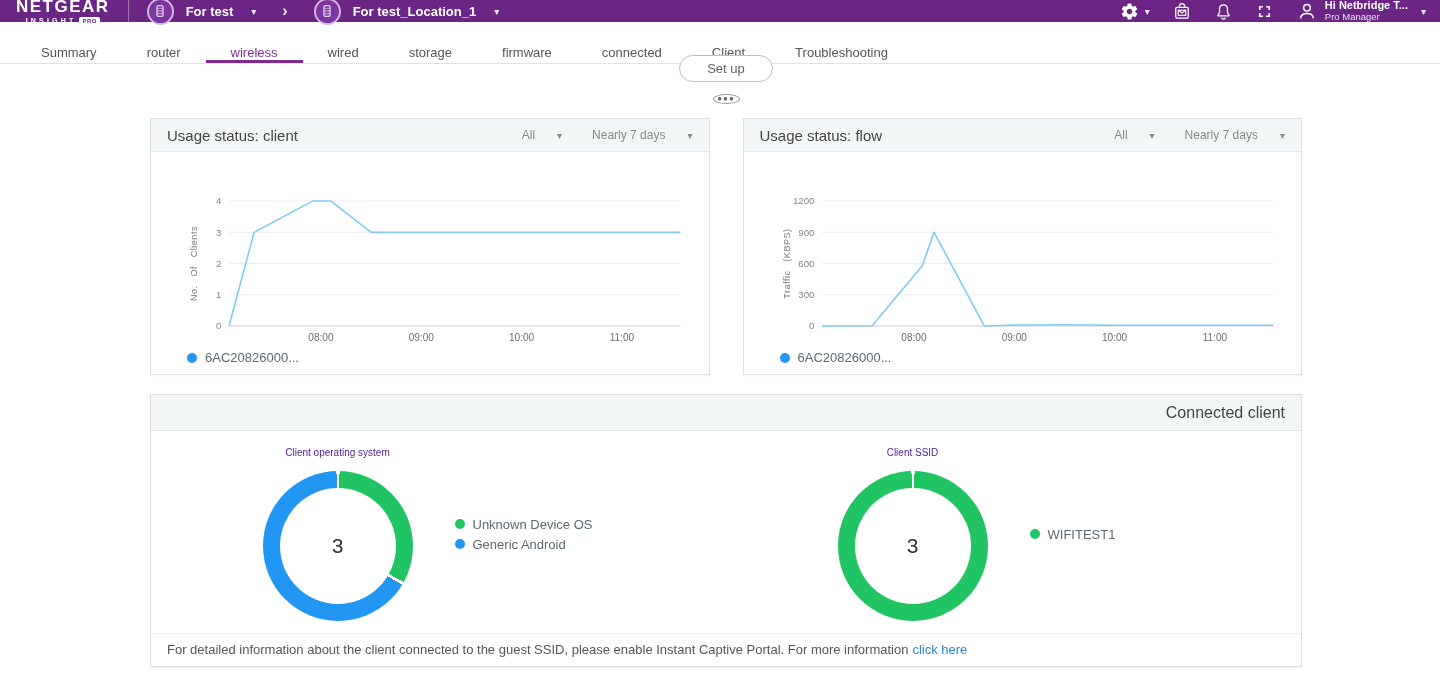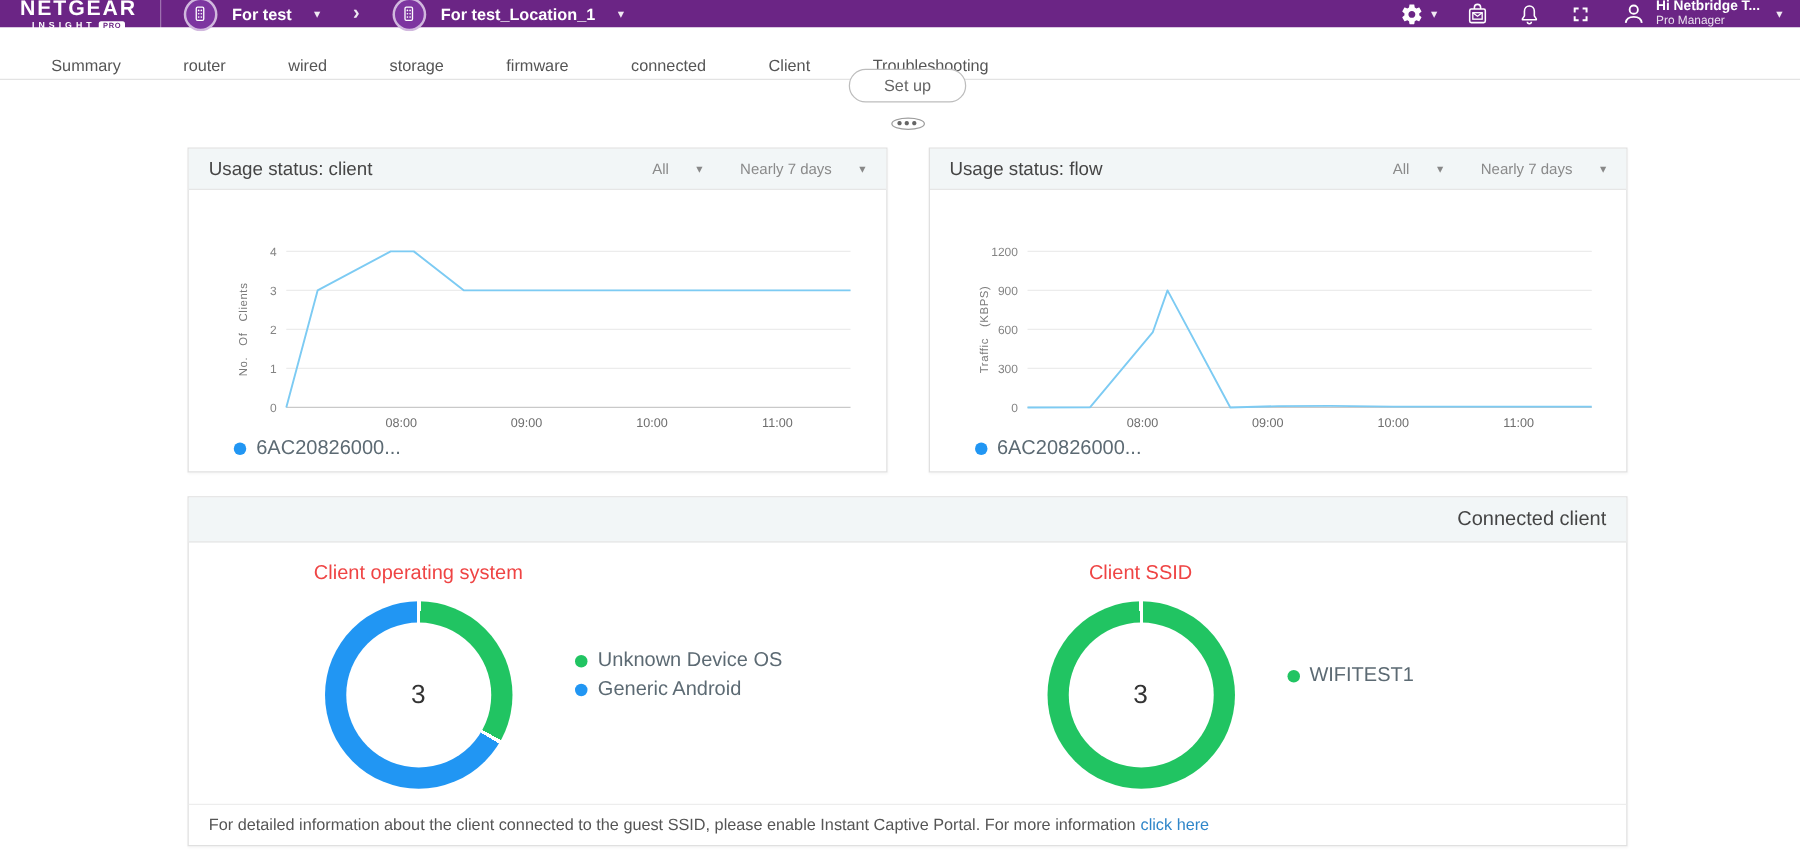--- a/index.html
+++ b/index.html
@@ -50,30 +50,30 @@
   .card { background:#fff; border:1px solid #e0e0e0; box-shadow:0 1px 2px rgba(0,0,0,.04); flex:1; }
   .card-header { display:flex; justify-content:space-between; align-items:center;
                  background:#f2f6f7; border-bottom:1px solid #e6e6e6; padding:0 16px; height:33px; }
   .card-title { font-size:15px; color:#454545; }
   .filters { display:flex; gap:30px; }
   .filter { font-size:12px; color:#8a8a8a; cursor:pointer; display:flex; align-items:center; gap:16px;}
   .filter .caret { color:#888; opacity:1;}
   .chart-body { padding:2px 6px 0 6px; }
   .legend-row { display:flex; align-items:center; gap:8px; padding:0 0 9px 30px; cursor:pointer;}
   .legend-dot { width:10px; height:10px; border-radius:50%; flex:0 0 auto;}
-  .legend-label { font-size:16px; color:#5c6a73; }
+  .legend-label { font-size:13px; color:#5c6a73; }
 
   
   .connected-card { margin-top:19px; }
   .connected-card .card-header { height:36px;justify-content:flex-end; }
   .connected-card .card-title { font-size:16px; }
   .donut-area { display:flex; padding:16px 0 12px; }
   .donut-half { flex:1; display:flex; align-items:center; justify-content:center; gap:42px; }
   .donut-col { display:flex; flex-direction:column; align-items:center; gap:13px; }
-  .donut-title { font-size:16px; color:#ef4444; }
+  .donut-title { font-size:10px; color:#4c1d95; }
   .donut-ring { width:150px; height:150px; border-radius:50%; position:relative; }
   .donut-hole { position:absolute; inset:17px; background:#fff; border-radius:50%;
                 display:flex; align-items:center; justify-content:center; }
   .donut-center { font-size:21px; color:#333; }
   .donut-legend { display:flex; flex-direction:column; gap:5px; min-width:160px;}
   .donut-legend .legend-row { padding:0; }
   .card-footer { border-top:1px solid #ededed; padding:8px 16px 9px; font-size:13px; color:#555; }
   .footer-link { color:#2f86c9; cursor:pointer; text-decoration:none; margin-left:4px;}
 
   svg.line-chart { display:block; width:100%; height:196px; }
@@ -160,20 +160,21 @@
         <span class="user-role">Pro Manager</span>
       </span>
       <span class="caret">▾</span>
     </div>
   </div>
 </header>
 
 <nav class="nav">
   <span class="tab">Summary</span>
   <span class="tab">router</span>
+  <span class="tab active">wireless</span>
   <span class="tab">wired</span>
   <span class="tab">storage</span>
   <span class="tab">firmware</span>
   <span class="tab">connected</span>
   <span class="tab">Client</span>
   <span class="tab">Troubleshooting</span>
 </nav>
 
 <div class="toolbar">
   <button class="setup-btn">Set up</button>

